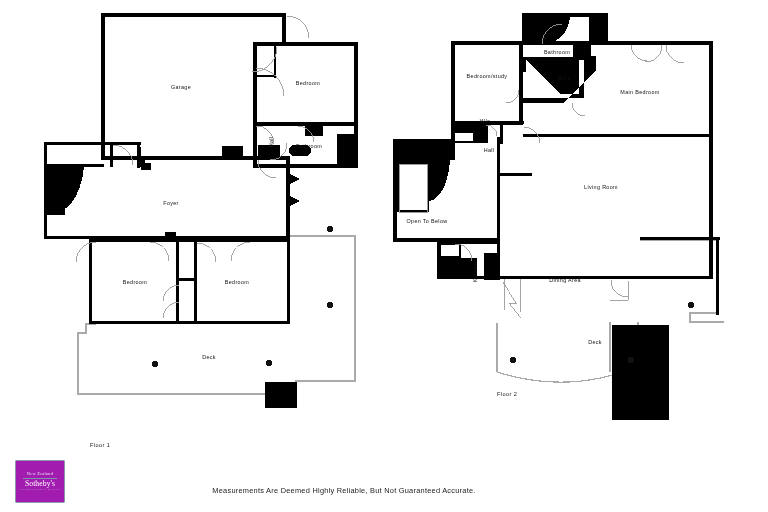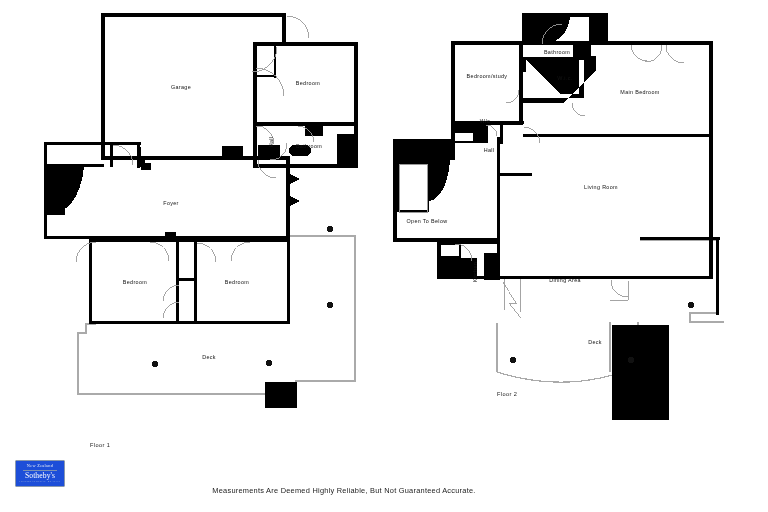--- a/index.html
+++ b/index.html
@@ -32,22 +32,22 @@
     left:0;top:486px;width:688px;
     text-align:center;
     font-size:7.4px;
     letter-spacing:0.25px;
     color:#222;
     font-family:"Liberation Sans", sans-serif;
   }
   .logo-box{
     position:absolute;
     left:16px;top:461px;
-    width:48px;height:25px;
-    background:#1d4ed8;
+    width:48px;height:41px;
+    background:#a21caf;
     box-shadow:0 0 0 0.5px #16355e;
     display:flex;
     flex-direction:column;
     align-items:center;
     justify-content:center;
     overflow:hidden;
   }
   .logo-l1{
     color:#e9eef5;font-size:4.3px;letter-spacing:0.3px;
     font-family:"Liberation Serif", serif;

